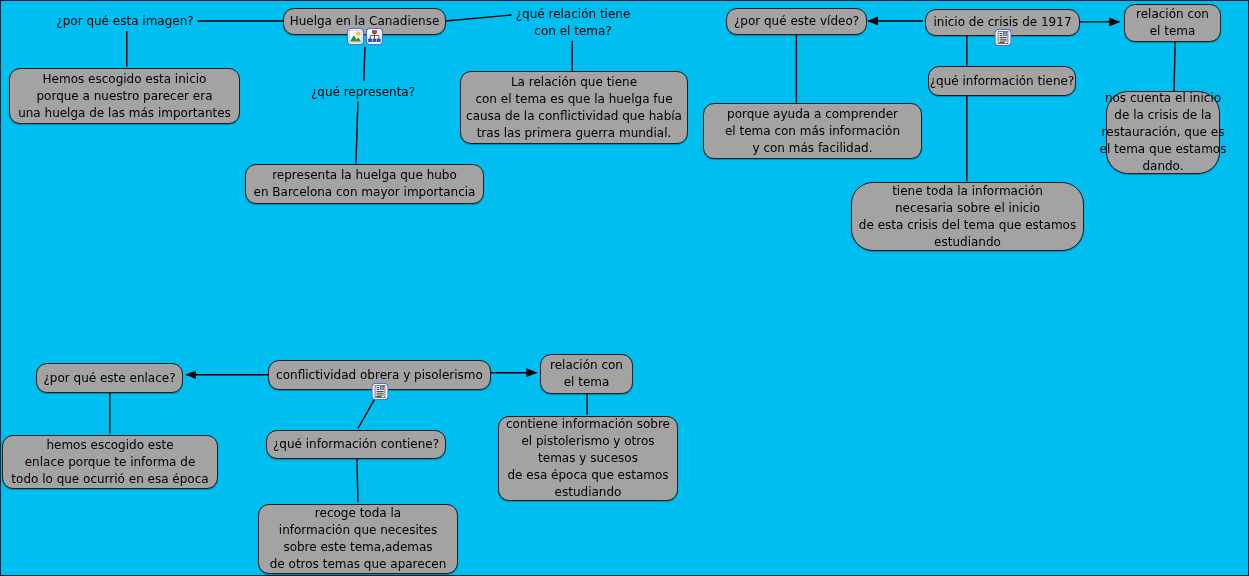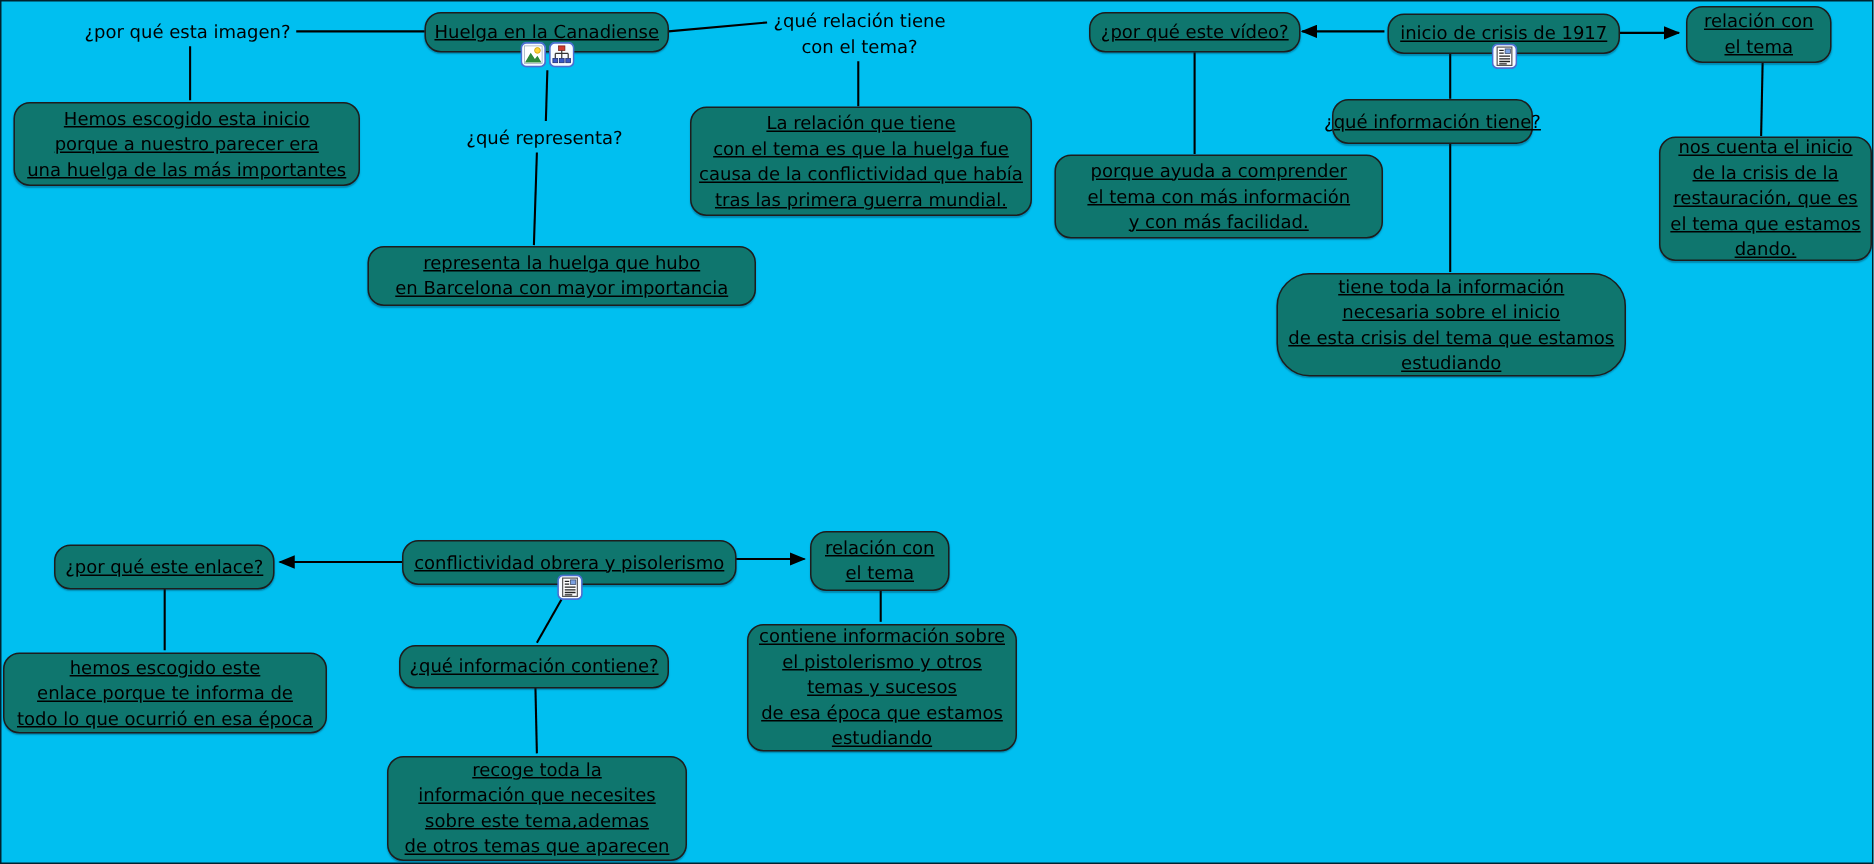--- a/index.html
+++ b/index.html
@@ -16,26 +16,25 @@
   .node{
     position:absolute;
     display:flex;align-items:center;justify-content:center;
     text-align:center;
     font-size:12px;line-height:17px;color:#000;
     white-space:pre;
     box-sizing:border-box;
     z-index:2;
   }
   .node.boxed{
-    background:#0f766e;
+    background:#a3a3a3;
     border:1.5px solid #1d1d1d;
     border-radius:11px;
     box-shadow:0 1px 1px rgba(0,40,60,.35);
     padding:12px 4px;
-    text-decoration:underline;
   }
   .node.label{background:transparent;border:none;}
   .icon-row{
     position:absolute;
     top:calc(100% - 6px);
     left:50%;transform:translateX(-50%);
     display:flex;gap:2px;
     z-index:3;
   }
   .res-icon{width:17px;height:17px;display:block;cursor:pointer;}
@@ -86,44 +85,44 @@
             <rect x="2.6" y="11" width="3.2" height="2.8" fill="#3a57c4" stroke="#1c2c6e" stroke-width="0.5"></rect>
             <rect x="6.9" y="11" width="3.2" height="2.8" fill="#3a57c4" stroke="#1c2c6e" stroke-width="0.5"></rect>
             <rect x="11.2" y="11" width="3.2" height="2.8" fill="#3a57c4" stroke="#1c2c6e" stroke-width="0.5"></rect>
           </svg></span></div></div>
     <div class="node label" style="left: 512px; top: 5px; width: 120px; height: 34px;"><span class="node-text">¿qué relación tiene
 con el tema?</span></div>
     <div class="node label" style="left: 310px; top: 82px; width: 104px; height: 18px; align-items: flex-end;"><span class="node-text">¿qué representa?</span></div>
     <div class="node boxed" style="left: 8px; top: 67px; width: 231px; height: 56px;"><span class="node-text">Hemos escogido esta inicio
 porque a nuestro parecer era
 una huelga de las más importantes</span></div>
-    <div class="node boxed" style="left: 244px; top: 163px; width: 259px; height: 40px;"><span class="node-text">representa la huelga que hubo
+    <div class="node boxed" style="left: 244px; top: 163px; width: 239px; height: 40px;"><span class="node-text">representa la huelga que hubo
 en Barcelona con mayor importancia</span></div>
     <div class="node boxed" style="left: 459px; top: 70px; width: 228px; height: 73px;"><span class="node-text">La relación que tiene
 con el tema es que la huelga fue
 causa de la conflictividad que había
 tras las primera guerra mundial.</span></div>
     <div class="node boxed" style="left: 725px; top: 7px; width: 141px; height: 27px;"><span class="node-text">¿por qué este vídeo?</span></div>
     <div class="node boxed" style="left: 702px; top: 102px; width: 219px; height: 56px;"><span class="node-text">porque ayuda a comprender
 el tema con más información
 y con más facilidad.</span></div>
     <div class="node boxed" style="left: 924px; top: 8px; width: 155px; height: 27px;"><span class="node-text">inicio de crisis de 1917</span><div class="icon-row"><span class="res-icon"><svg width="17" height="17" viewBox="0 0 17 17">
             <rect x="0.5" y="0.5" width="16" height="16" rx="3.5" fill="#f8fbff" stroke="#4a6fd0" stroke-width="1.2"></rect>
             <rect x="3.6" y="2.4" width="9.8" height="12.2" fill="#ffffff" stroke="#555" stroke-width="0.8"></rect>
             <rect x="8.9" y="3.6" width="3.5" height="3" fill="#7aa0e0" stroke="#334466" stroke-width="0.5"></rect>
             <path d="M5 4.6 H8 M5 6.4 H8 M5 8.4 H12.2 M5 10.2 H12.2 M5 12 H12.2 M5 13.6 H10" stroke="#222" stroke-width="0.9"></path>
           </svg></span></div></div>
-    <div class="node boxed" style="left: 887px; top: 65px; width: 134px; height: 30px; justify-content: center;"><span class="node-text">¿qué información tiene?</span></div>
+    <div class="node boxed" style="left: 927px; top: 65px; width: 148px; height: 30px; justify-content: center;"><span class="node-text">¿qué información tiene?</span></div>
     <div class="node boxed" style="left: 850px; top: 181px; width: 233px; height: 69px; border-radius: 22px;"><span class="node-text">tiene toda la información
 necesaria sobre el inicio
 de esta crisis del tema que estamos
 estudiando</span></div>
     <div class="node boxed" style="left: 1123px; top: 3px; width: 97px; height: 38px;"><span class="node-text">relación con
 el tema</span></div>
-    <div class="node boxed" style="left: 1105px; top: 90px; width: 142px; height: 83px;"><span class="node-text">nos cuenta el inicio
+    <div class="node boxed" style="left: 1105px; top: 90px; width: 114px; height: 83px; border-radius: 22px;"><span class="node-text">nos cuenta el inicio
 de la crisis de la
 restauración, que es
 el tema que estamos
 dando.</span></div>
     <div class="node boxed" style="left: 35px; top: 362px; width: 147px; height: 30px;"><span class="node-text">¿por qué este enlace?</span></div>
     <div class="node boxed" style="left: 267px; top: 359px; width: 223px; height: 30px;"><span class="node-text">conflictividad obrera y pisolerismo</span><div class="icon-row"><span class="res-icon"><svg width="17" height="17" viewBox="0 0 17 17">
             <rect x="0.5" y="0.5" width="16" height="16" rx="3.5" fill="#f8fbff" stroke="#4a6fd0" stroke-width="1.2"></rect>
             <rect x="3.6" y="2.4" width="9.8" height="12.2" fill="#ffffff" stroke="#555" stroke-width="0.8"></rect>
             <rect x="8.9" y="3.6" width="3.5" height="3" fill="#7aa0e0" stroke="#334466" stroke-width="0.5"></rect>
             <path d="M5 4.6 H8 M5 6.4 H8 M5 8.4 H12.2 M5 10.2 H12.2 M5 12 H12.2 M5 13.6 H10" stroke="#222" stroke-width="0.9"></path>

